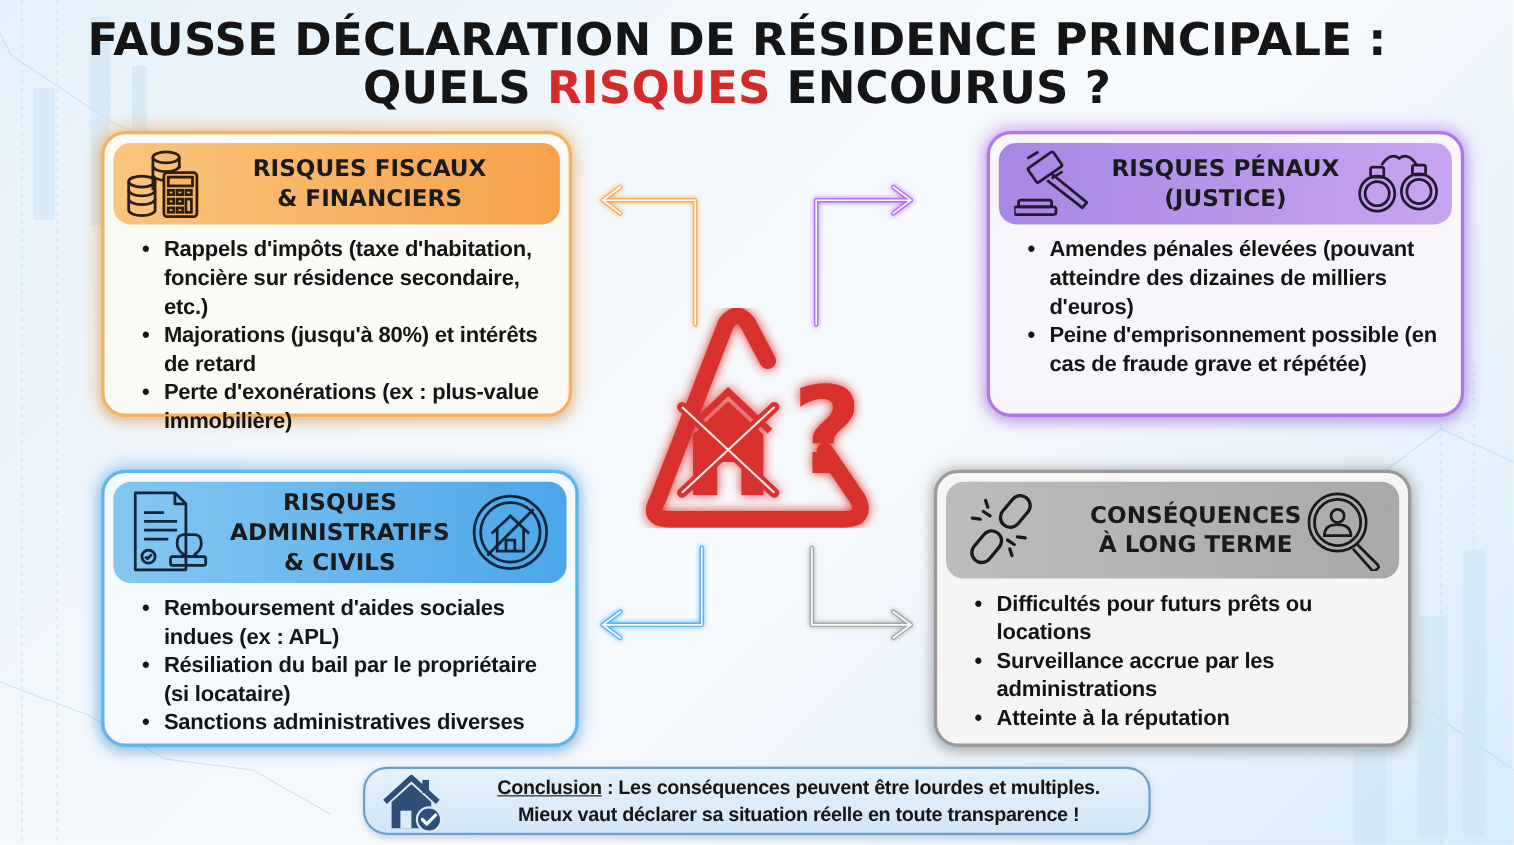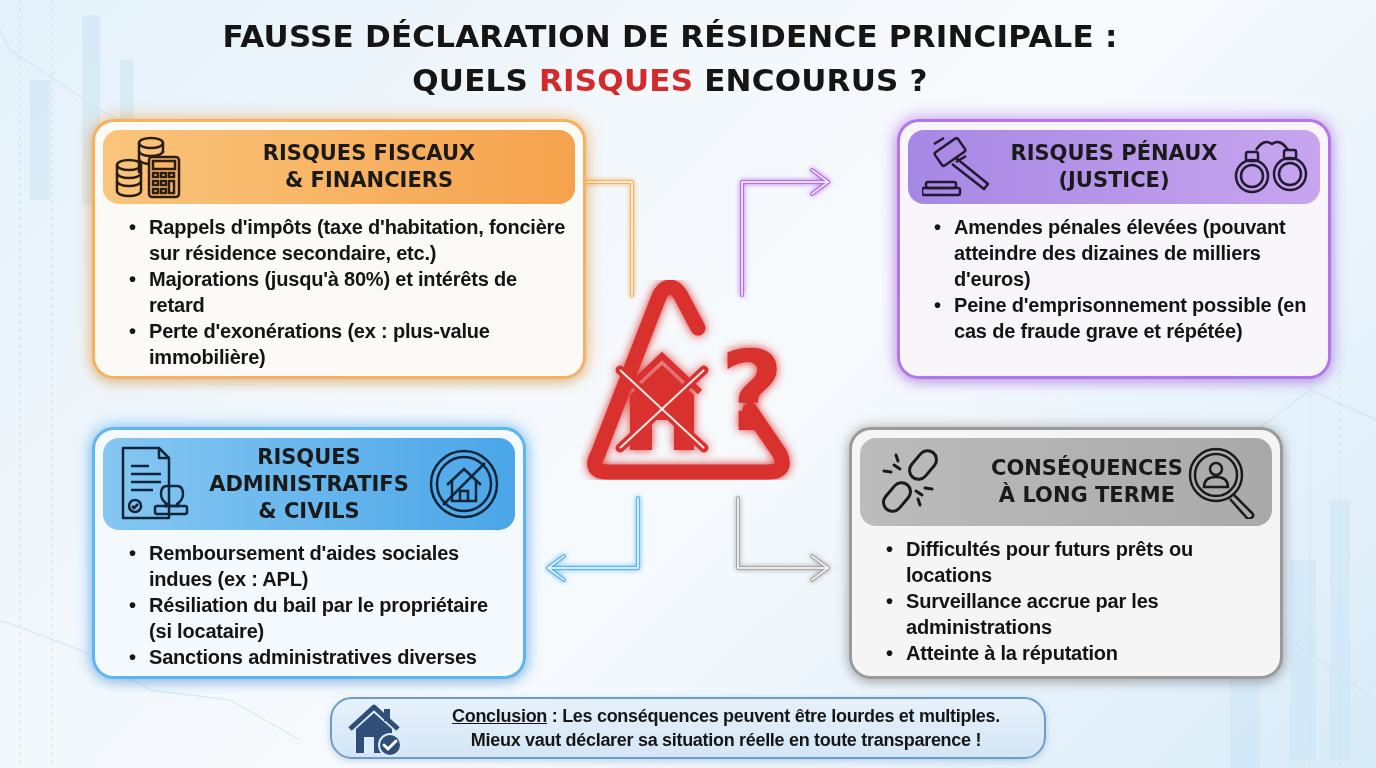--- a/index.html
+++ b/index.html
@@ -5,21 +5,21 @@
   * { box-sizing: border-box; margin: 0; padding: 0; }
   html, body { width: 1376px; height: 768px; overflow: hidden; }
   body {
     position: relative;
     font-family: "Liberation Sans", sans-serif;
     background: linear-gradient(135deg, #e4f1fa 0%, #f3f8fc 35%, #f7fafd 55%, #e6f2fb 80%, #d8ebf8 100%);
   }
   .bg-deco { position: absolute; inset: 0; pointer-events: none; }
   .title {
     position: absolute; left: 0; top: 14px; width: 1340px; text-align: center;
-    font-family: "DejaVu Sans", sans-serif; font-weight: bold; font-size: 31px; line-height: 44px;
+    font-family: "DejaVu Sans", sans-serif; font-weight: bold; font-size: 41px; line-height: 44px;
     color: #151515; letter-spacing: 0.2px;
   }
   .title .hl { color: #d42a2a; }
 
   .card {
     position: absolute; border-radius: 22px; padding: 8px;
     background: #fbfaf6;
   }
   .card-head {
     position: relative; border-radius: 16px; height: 74px;
@@ -31,21 +31,21 @@
   }
   .card-head .ico { position: absolute; top: 50%; transform: translateY(-50%); }
   .card ul { list-style: none; padding: 10px 0 0 26px; }
   .card li {
     position: relative; padding-left: 20px; font-weight: bold; font-size: 20px; line-height: 26px;
     color: #141414; letter-spacing: -0.2px;
   }
   .card li::before { content: "•"; position: absolute; left: 0; top: 0; }
 
   
-  #card-fiscal { left: 92px; top: 119px; width: 494px; height: 260px;
+  #card-fiscal { left: 92px; top: 119px; width: 428px; height: 260px;
     border: 3px solid #f5b25e; box-shadow: 0 0 14px 3px rgba(248,170,80,0.55), 0 4px 10px rgba(0,0,0,0.12); }
   #card-fiscal .card-head { background: linear-gradient(90deg, #f9c57c, #f6a24c); }
   
   #card-penal { left: 849px; top: 119px; width: 434px; height: 260px; background: #f8f6fb;
     border: 3px solid #b276e8; box-shadow: 0 0 14px 3px rgba(180,110,240,0.55), 0 4px 10px rgba(0,0,0,0.12); margin-left: 48px; }
   #card-penal .card-head { background: linear-gradient(90deg, #a687e4, #c7a5ef); }
   
   #card-admin { left: 92px; top: 427px; width: 434px; height: 252px; background: #f4f9fd;
     border: 3px solid #5fb6ee; box-shadow: 0 0 14px 3px rgba(80,170,240,0.55), 0 4px 10px rgba(0,0,0,0.12); }
   #card-admin .card-head { background: linear-gradient(90deg, #86c7f2, #4aa6e8); height: 92px; }

